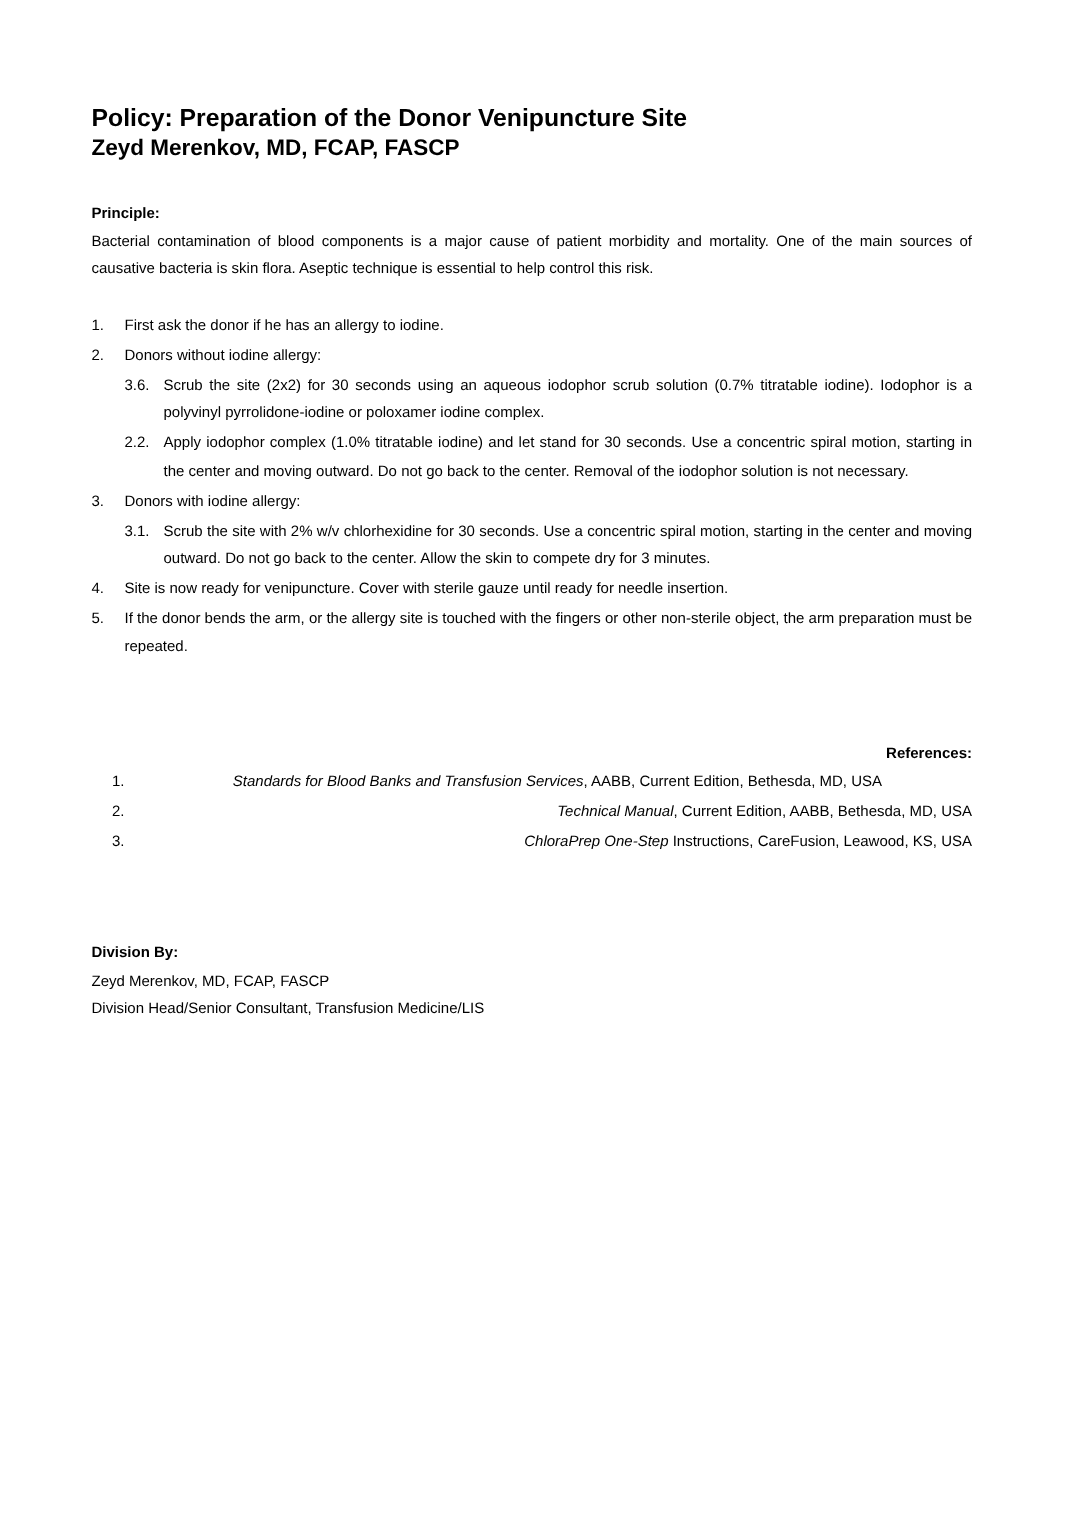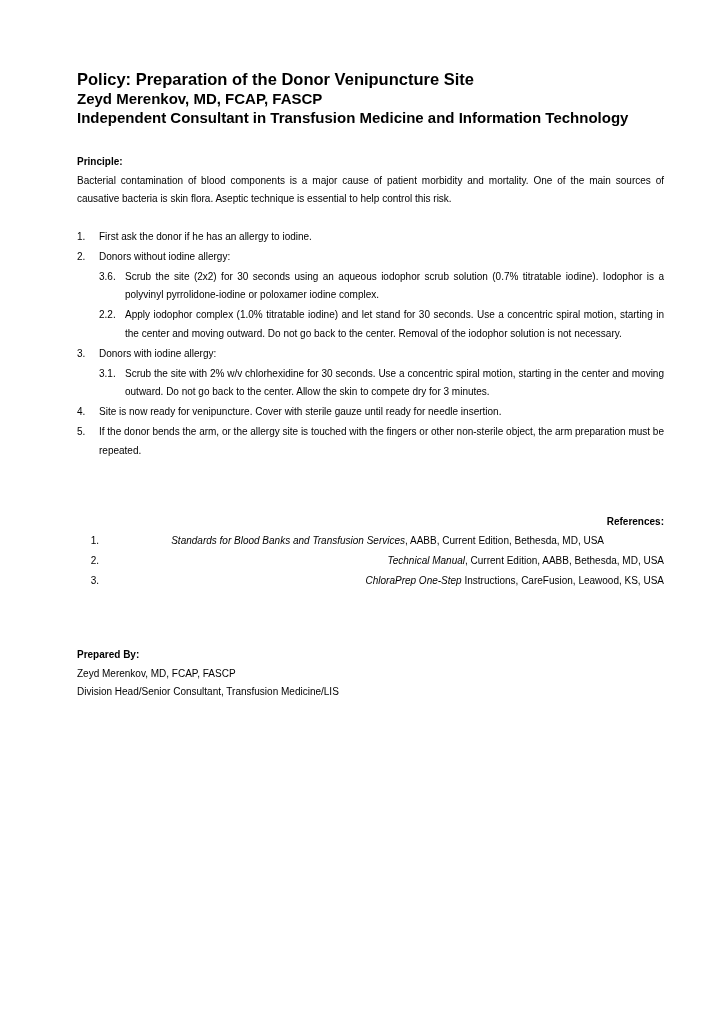--- a/index.html
+++ b/index.html
@@ -1,39 +1,38 @@
 <!DOCTYPE html>
 <html><head>
   <meta charset="utf-8">
   <style>
     html, body { margin: 0; padding: 0; background: #ffffff; }
     body {
       width: 724px; height: 1024px; position: relative; overflow: hidden;
       font-family: "Liberation Sans", sans-serif; color: #000;
     }
-    .page { position: absolute; left: 77px; top: 70px; width: 587px; }
+    .page { position: absolute; left: 61px; top: 70px; width: 587px; }
     .t1 { font-weight: bold; font-size: 16.5px; line-height: 19px; }
     .t2 { font-weight: bold; font-size: 15px; line-height: 19px; }
     .sec { font-size: 10px; line-height: 18.5px; }
     .hdr { font-weight: bold; }
     .just { text-align: justify; }
     .item { display: flex; margin-bottom: 1.5px; }
     .num { width: 22px; flex: none; }
     .body { flex: 1; text-align: justify; }
     .sub { display: flex; margin-left: 22px; margin-bottom: 1.5px; }
     .subnum { width: 26px; flex: none; }
     em { font-style: italic; }
   </style>
 </head>
 <body>
 
 <div class="page">
   <div class="t1">Policy:  Preparation of the Donor Venipuncture Site</div>
   <div class="t2">Zeyd Merenkov, MD, FCAP, FASCP</div>
-  <div class="t2">Independent Consultant in Transfusion Medicine and Information Technology</div>
 
   <div class="sec" style="margin-top:26px;">
     <div class="hdr">Principle:</div>
     <div class="just">Bacterial contamination of blood components is a major cause of patient morbidity and mortality.  One of the main sources of causative bacteria is skin flora.  Aseptic technique is essential to help control this risk.</div>
   </div>
 
   <div class="sec" style="margin-top:19px;">
 
     <div class="item">
       <span class="num">1.</span>
@@ -79,17 +78,17 @@
       <span class="num">2.</span>
       <span style="flex:1;"><em>Technical Manual</em><span>, Current Edition, AABB, Bethesda, MD, USA</span></span>
     </div>
     <div class="item">
       <span class="num">3.</span>
       <span style="flex:1;"><em>ChloraPrep One-Step</em><span> Instructions, CareFusion, Leawood, KS, USA</span></span>
     </div>
   </div>
 
   <div class="sec" style="margin-top:56px;">
-    <div class="hdr">Prepared By:</div>
+    <div class="hdr">Division By:</div>
     <div>Zeyd Merenkov, MD, FCAP, FASCP</div>
     <div>Division Head/Senior Consultant, Transfusion Medicine/LIS</div>
   </div>
 </div>
 
 </body></html>

